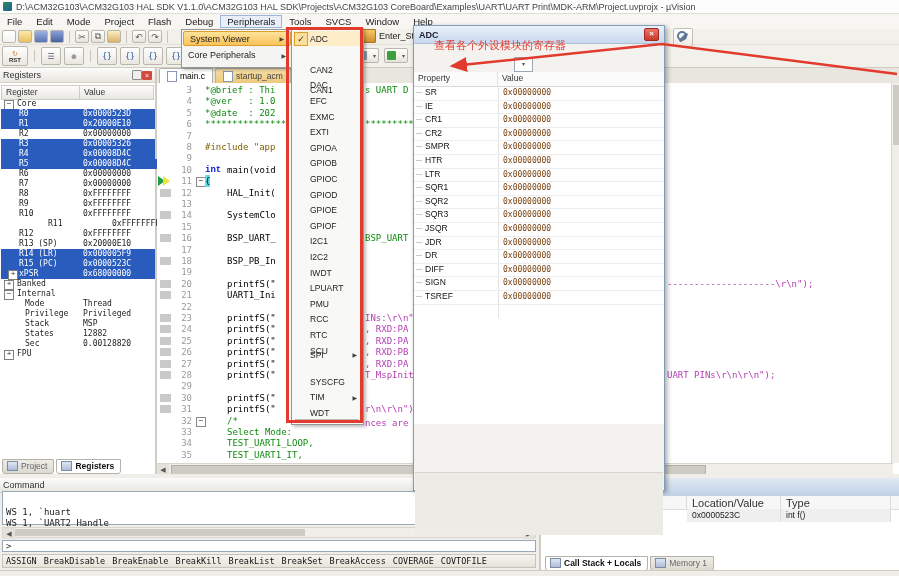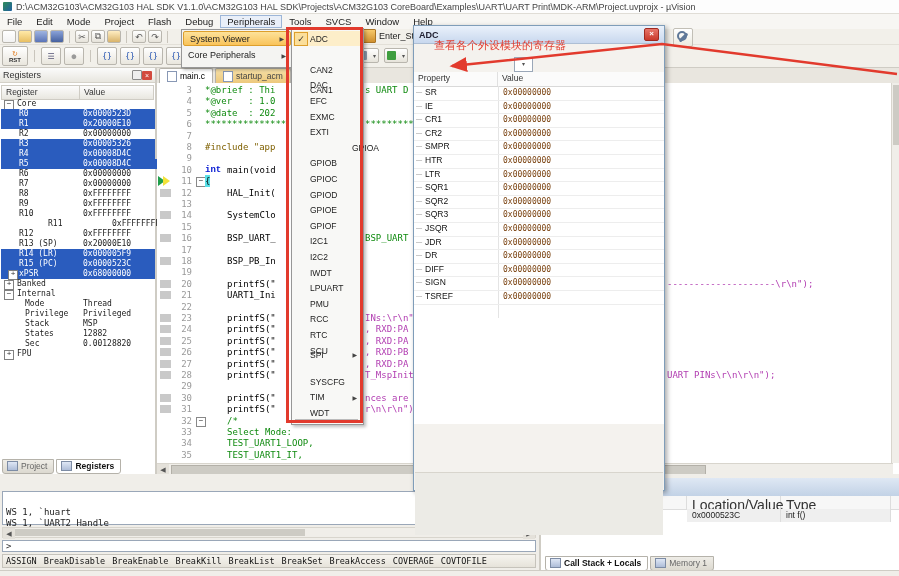--- a/index.html
+++ b/index.html
@@ -133,21 +133,21 @@
   .cmdhs{position:absolute;left:2px;top:49px;width:534px;height:11px;background:#f0eee9;border:1px solid #d8d5cd;box-sizing:border-box;}
   .cmdhthumb{position:absolute;left:12px;top:1px;width:290px;height:7px;background:#cdcbc4;}
   .cmdprompt{position:absolute;left:2px;top:62px;width:534px;height:12px;background:#fff;border:1px solid #9aa7b8;
              font-family:"DejaVu Sans Mono",monospace;font-size:9px;line-height:11px;padding-left:3px;box-sizing:border-box;color:#333;}
   .cmdbtns{position:absolute;left:2px;top:76px;width:534px;height:14px;background:linear-gradient(#f6f4ef,#e6e3da);
            border:1px solid #c6c3bb;display:flex;align-items:center;gap:7px;padding-left:3px;box-sizing:border-box;
            font-family:"DejaVu Sans Mono",monospace;font-size:8.5px;color:#111;}
   
   .cswin{left:543px;top:478px;width:356px;height:92px;background:#fff;}
   .csband{position:absolute;left:0;top:0;width:356px;height:18px;background:linear-gradient(#dfe8f4,#c2d2e6);border-bottom:1px solid #aebfd4;}
-  .cshdr{position:absolute;left:0;top:18px;width:356px;height:13px;display:flex;background:#f7f7f7;border-bottom:1px solid #ddd;font-size:14px;color:#333;}
+  .cshdr{position:absolute;left:0;top:18px;width:356px;height:13px;display:flex;background:#f7f7f7;border-bottom:1px solid #ddd;font-size:11px;color:#333;}
   .cshdr>div{padding:1px 5px;border-right:1px solid #ddd;box-sizing:border-box;}
   .csrow{position:absolute;left:0;top:31px;width:356px;height:13px;display:flex;font-size:8.5px;align-items:center;}
   .csrow>div{padding:0 5px;box-sizing:border-box;height:13px;line-height:13px;}
   .csrow .cell2,.csrow .cell3{background:#efefef;border-right:1px solid #ddd;}
   .diam{color:#a928a9;font-size:8px;margin-right:3px;}
   .cstabs{position:absolute;left:2px;top:78px;display:flex;gap:2px;}
   
   .statusstrip{left:0;top:570px;width:899px;height:6px;background:#f0eee9;border-top:1px solid #cfccc4;}
   .gap-band{left:0;top:474px;width:899px;height:4px;background:#f0eee9;}
 </style>
@@ -387,39 +387,42 @@
         <div class="line" style="top: 194.8px;"><span class="mblk"></span><span class="num">20</span><span class="seg c-pl" style="left: 70px;">printfS("</span><span class="seg c-str" style="left: 510px;">--------------------\r\n");</span></div>
         <div class="line" style="top: 206.2px;"><span class="mblk"></span><span class="num">21</span><span class="seg c-pl" style="left: 70px;">UART1_Ini</span></div>
         <div class="line" style="top: 217.6px;"><span class="num">22</span></div>
         <div class="line" style="top: 229px;"><span class="mblk"></span><span class="num">23</span><span class="seg c-pl" style="left: 70px;">printfS("</span><span class="seg c-str" style="left: 208px;">INs:\r\n"</span></div>
         <div class="line" style="top: 240.4px;"><span class="mblk"></span><span class="num">24</span><span class="seg c-pl" style="left: 70px;">printfS("</span><span class="seg c-str" style="left: 208px;">, RXD:PA</span></div>
         <div class="line" style="top: 251.8px;"><span class="mblk"></span><span class="num">25</span><span class="seg c-pl" style="left: 70px;">printfS("</span><span class="seg c-str" style="left: 208px;">, RXD:PA</span></div>
         <div class="line" style="top: 263.2px;"><span class="mblk"></span><span class="num">26</span><span class="seg c-pl" style="left: 70px;">printfS("</span><span class="seg c-str" style="left: 208px;">, RXD:PB</span></div>
         <div class="line" style="top: 274.6px;"><span class="mblk"></span><span class="num">27</span><span class="seg c-pl" style="left: 70px;">printfS("</span><span class="seg c-str" style="left: 208px;">, RXD:PA</span></div>
         <div class="line" style="top: 286px;"><span class="mblk"></span><span class="num">28</span><span class="seg c-pl" style="left: 70px;">printfS("</span><span class="seg c-str" style="left: 208px;">T_MspInit</span><span class="seg c-str" style="left: 510px;">UART PINs\r\n\r\n");</span></div>
         <div class="line" style="top: 297.4px;"><span class="num">29</span></div>
-        <div class="line" style="top: 308.8px;"><span class="mblk"></span><span class="num">30</span><span class="seg c-pl" style="left: 70px;">printfS("</span><span class="seg c-str" style="left: 208px;">nces are</span></div>
+        <div class="line" style="top: 308.8px;"><span class="mblk"></span><span class="num">30</span><span class="seg c-pl" style="left: 70px;">printfS("</span><span class="seg c-str" style="left: 208px; margin-top: 25px;">nces are</span></div>
         <div class="line" style="top: 320.2px;"><span class="mblk"></span><span class="num">31</span><span class="seg c-pl" style="left: 70px;">printfS("</span><span class="seg c-str" style="left: 208px;">r\n\r\n")</span></div>
         <div class="line" style="top: 331.6px;"><span class="num">32</span><span class="fold">−</span><span class="seg c-cmt" style="left: 70px;">/*</span></div>
         <div class="line" style="top: 343px;"><span class="num">33</span><span class="seg c-cmt" style="left: 70px;">Select Mode:</span></div>
         <div class="line" style="top: 354.4px;"><span class="num">34</span><span class="seg c-cmt" style="left: 70px;">TEST_UART1_LOOP,</span></div>
         <div class="line" style="top: 365.8px;"><span class="num">35</span><span class="seg c-cmt" style="left: 70px;">TEST_UART1_IT,</span></div>
       </div>
     <div class="hscroll">
       <div class="harrow">◀</div>
       <div class="hthumb"></div>
     </div>
     <div class="vscroll">
         <div class="vthumb"></div>
       </div>
   </div>
 
   <div class="abs gap-band"></div>
 
   <div class="abs cmdwin">
+    <div class="cap">
+      <span>Command</span>
+    </div>
     <div class="cmdbody" id="cmd-body">
       <div class="cmdvs">▲<br><br>▼</div>
     <div>WS 1, `huart</div>
         <div>WS 1, `UART2_Handle</div>
       </div>
     <div class="cmdhs">
       <div class="harrow">◀</div>
       <div class="cmdhthumb"></div>
       <div class="harrow" style="left:auto;right:0;">▶</div>
     </div>
@@ -592,21 +595,21 @@
       </div>
       <div class="smi" style="top: 64.4px;">
         <span>EFC</span>
       </div>
       <div class="smi" style="top: 80px;">
         <span>EXMC</span>
       </div>
       <div class="smi" style="top: 95.6px;">
         <span>EXTI</span>
       </div>
-      <div class="smi" style="top: 111.2px; margin-left: 42px;">
+      <div class="smi" style="top: 111.2px;">
         <span>GPIOA</span>
       </div>
       <div class="smi" style="top: 126.8px;">
         <span>GPIOB</span>
       </div>
       <div class="smi" style="top: 142.4px;">
         <span>GPIOC</span>
       </div>
       <div class="smi" style="top: 158px;">
         <span>GPIOD</span>

